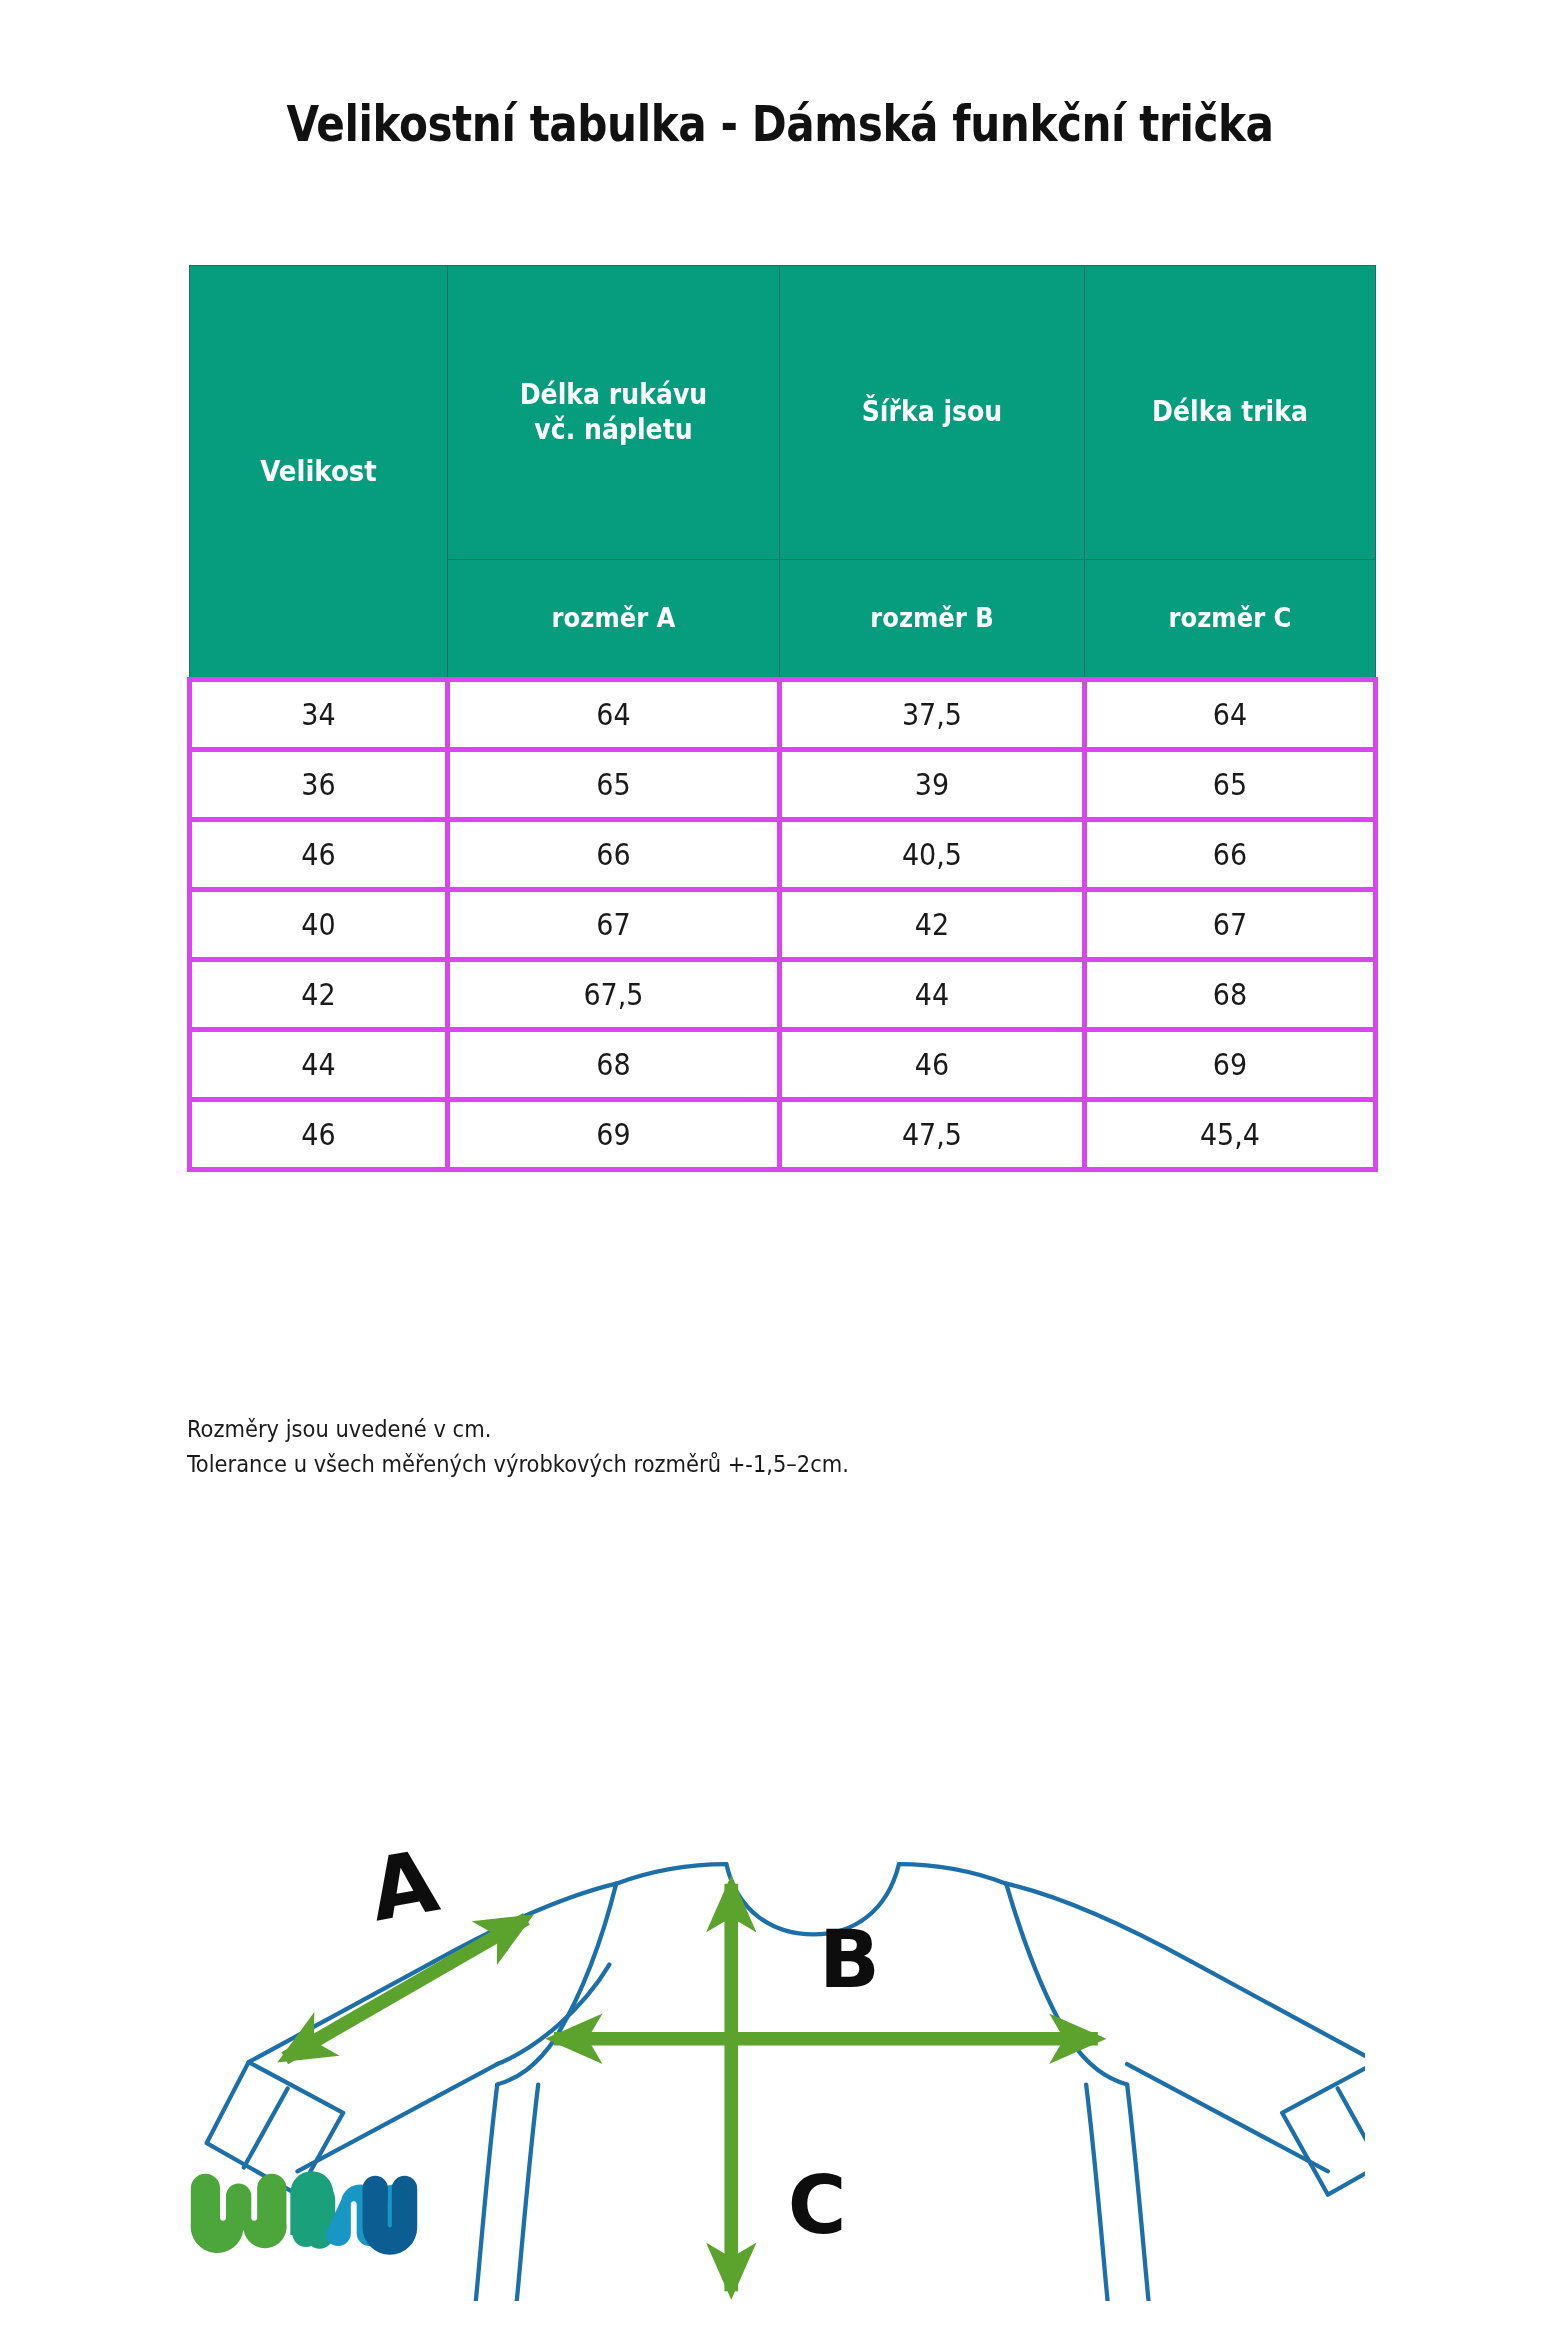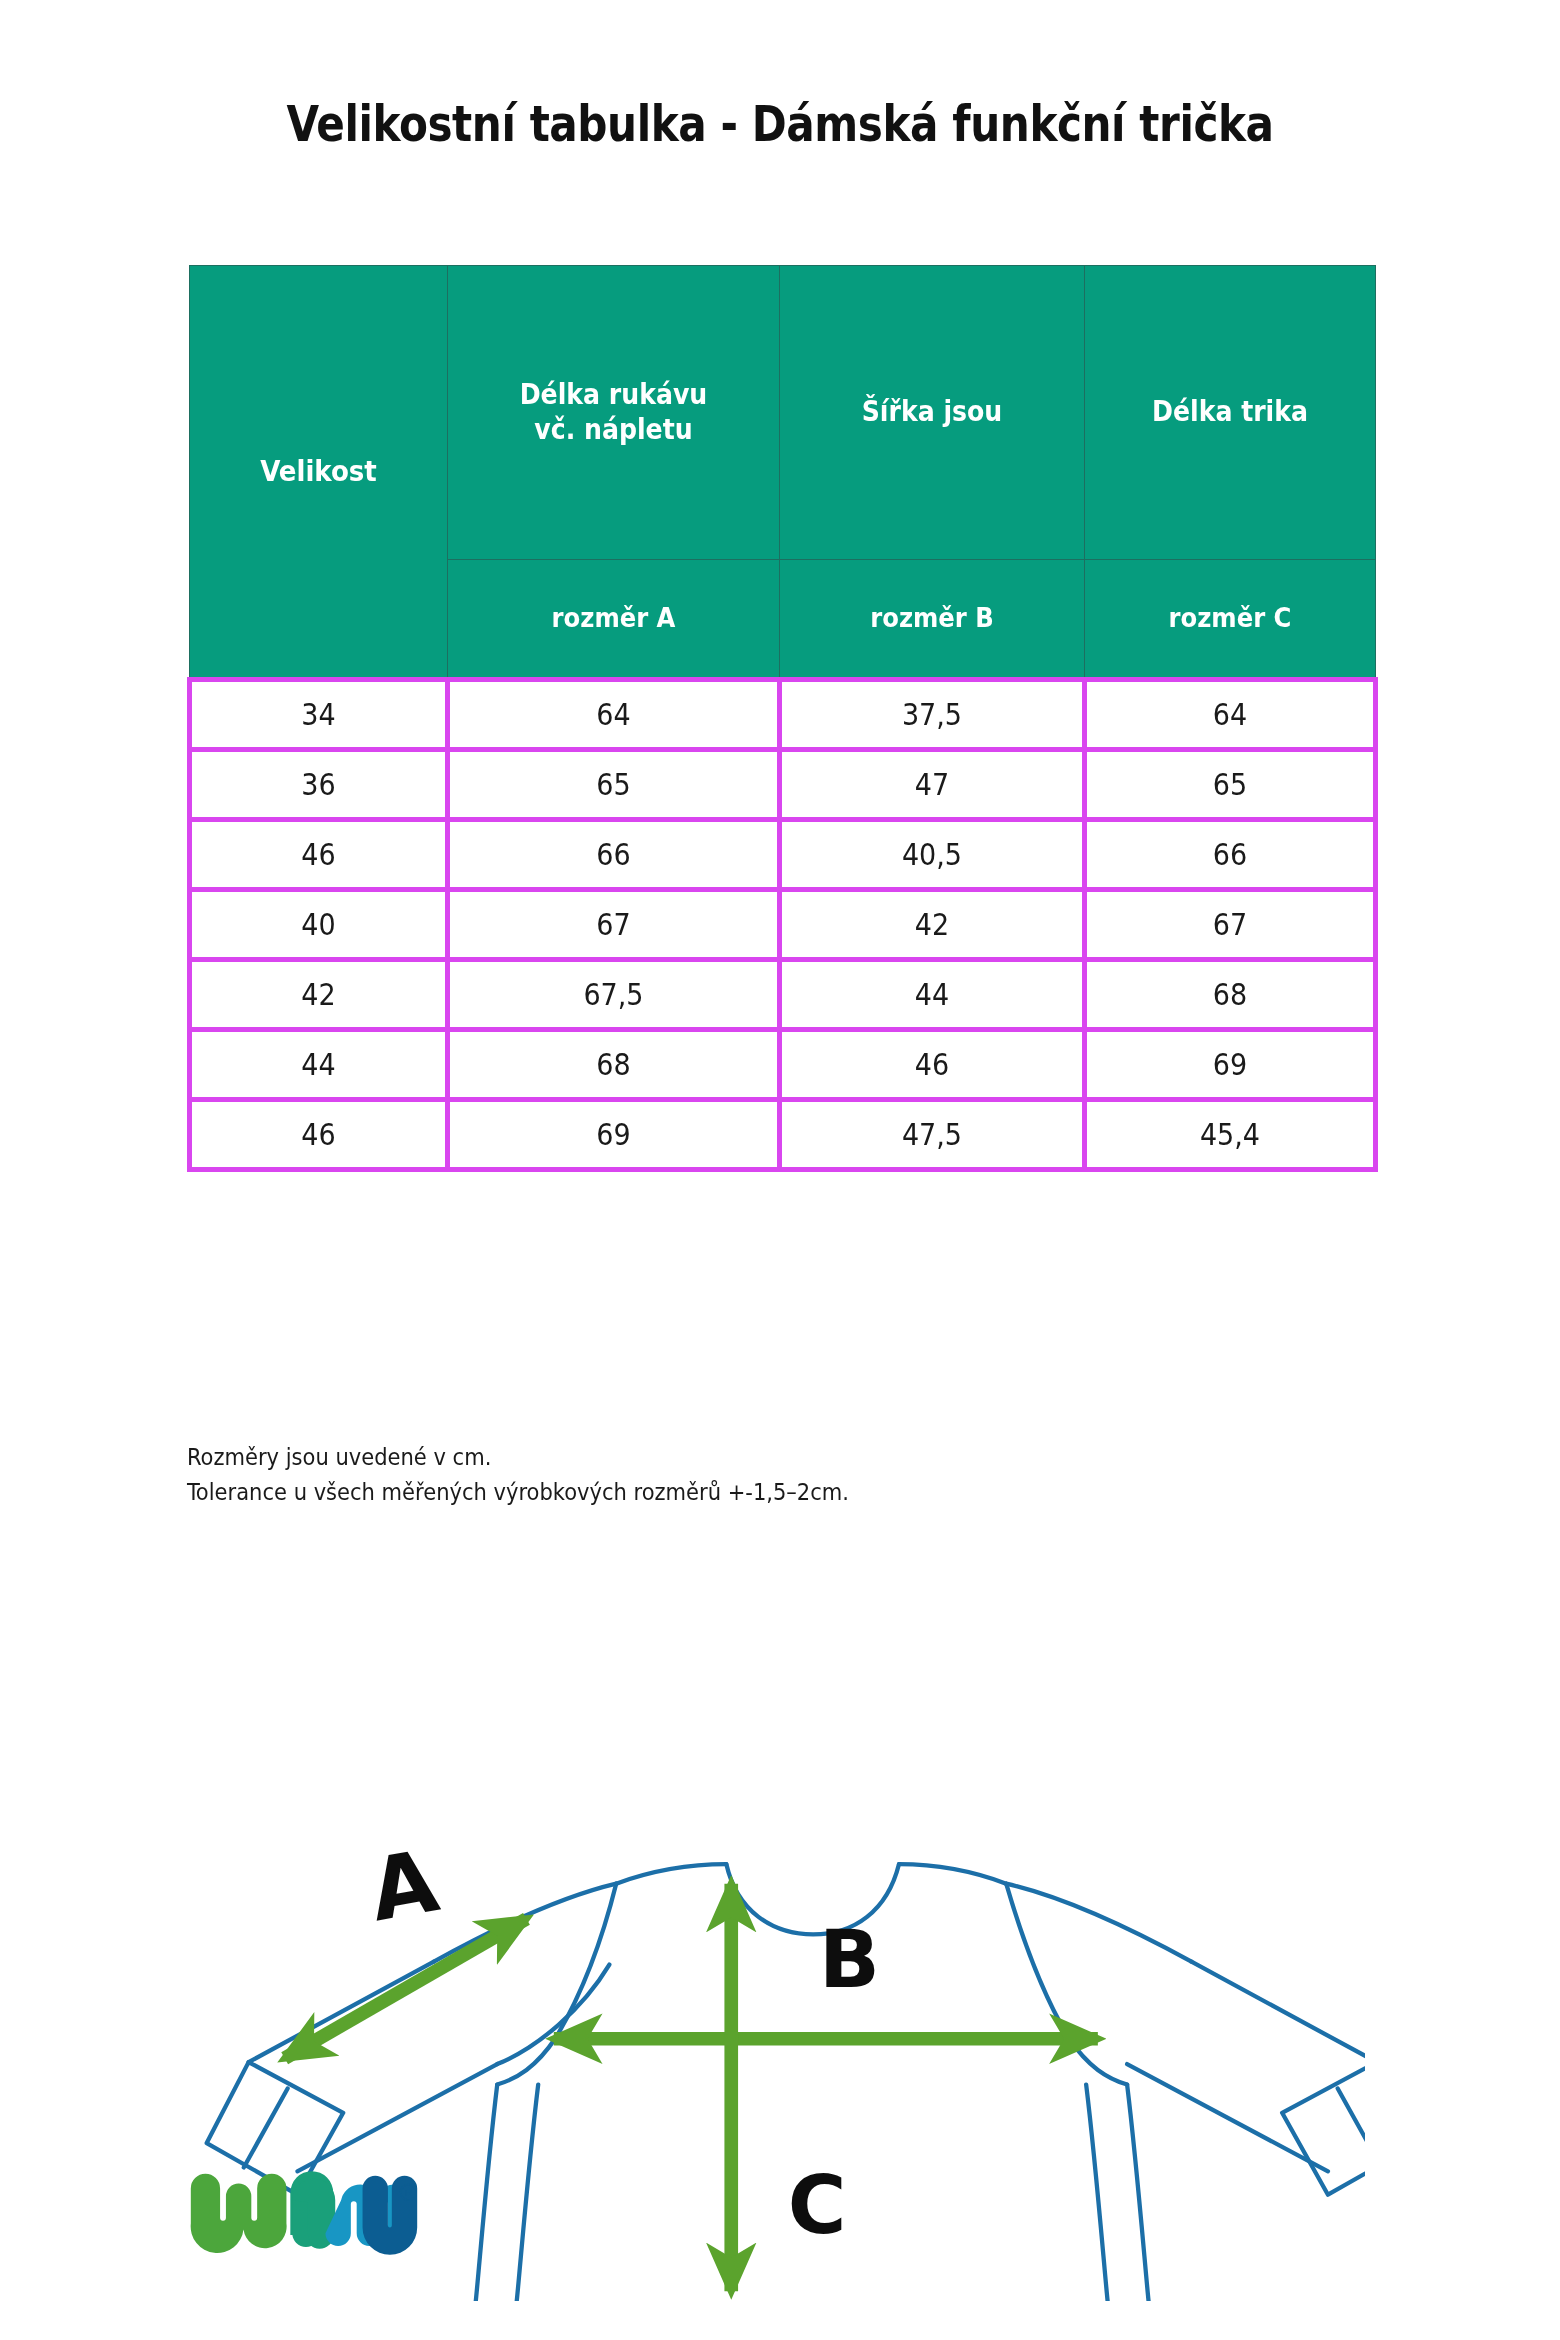--- a/index.html
+++ b/index.html
@@ -88,21 +88,20 @@
   .col-d { width: 291px; }
 
   
   .notes {
     position: absolute;
     left: 187px;
     top: 1412px;
     font-size: 23.4px;
     line-height: 1.5;
     color: #1a1a1a;
-    margin-top: 28px;
   }
   .notes div { white-space: nowrap; }
 
   
   .diagram {
     position: absolute;
     left: 195px;
     top: 1521px;
     width: 1170px;
     height: 780px;
@@ -160,21 +159,21 @@
 
       <tr>
         <td class="data-cell">34</td>
         <td class="data-cell">64</td>
         <td class="data-cell">37,5</td>
         <td class="data-cell">64</td>
       </tr>
       <tr>
         <td class="data-cell">36</td>
         <td class="data-cell">65</td>
-        <td class="data-cell">47</td>
+        <td class="data-cell">39</td>
         <td class="data-cell">65</td>
       </tr>
       <tr>
         <td class="data-cell">46</td>
         <td class="data-cell">66</td>
         <td class="data-cell">40,5</td>
         <td class="data-cell">66</td>
       </tr>
       <tr>
         <td class="data-cell">40</td>

